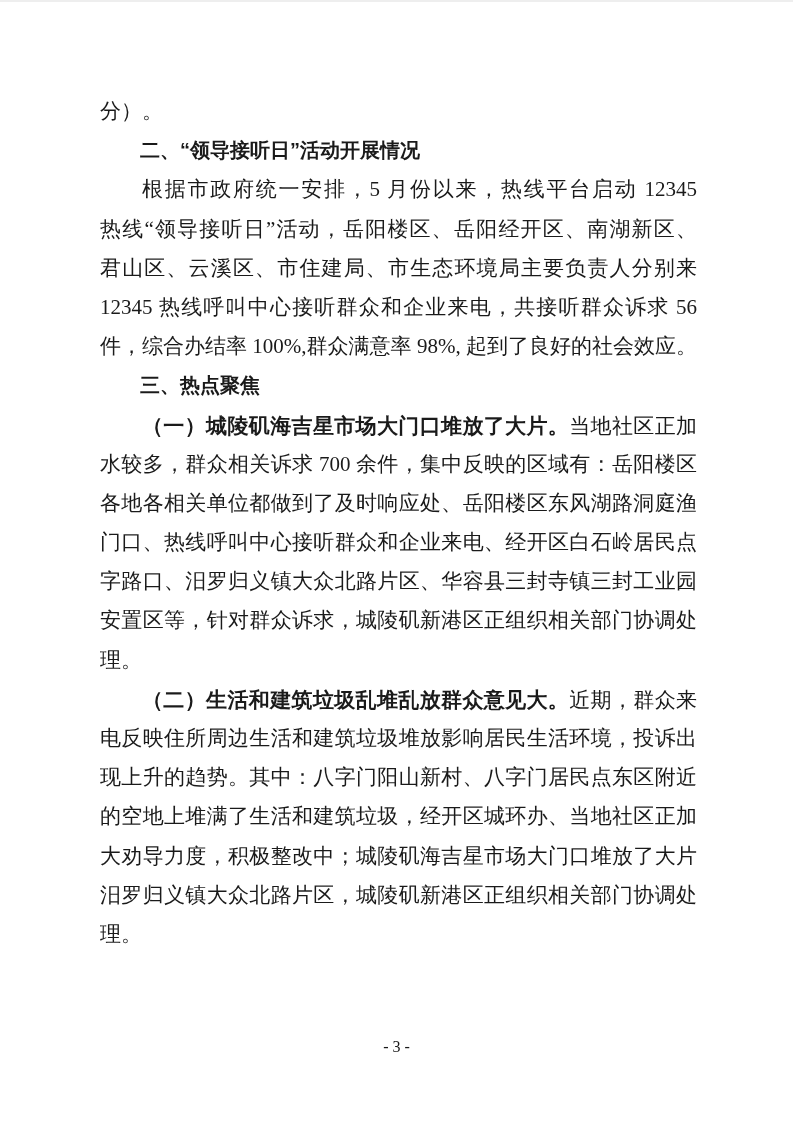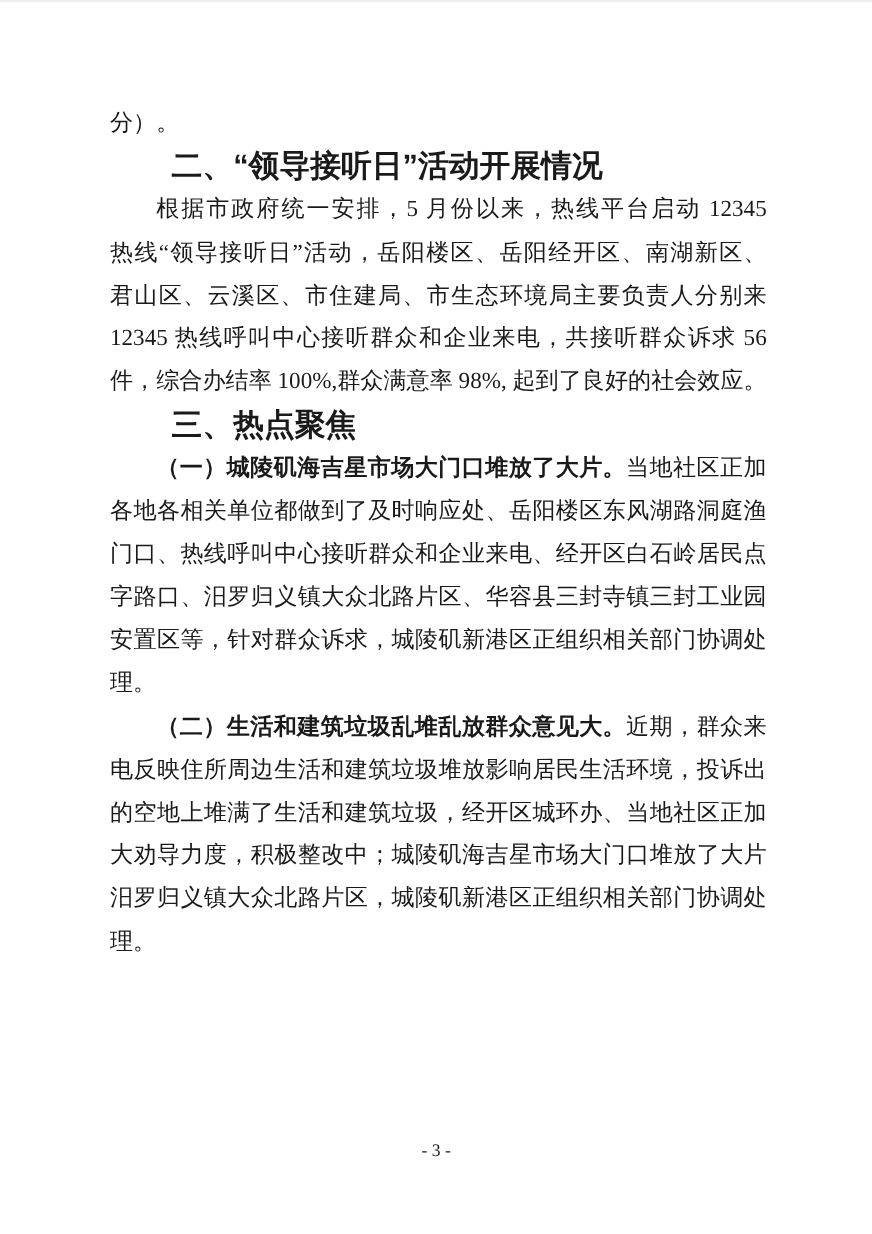--- a/index.html
+++ b/index.html
@@ -41,21 +41,21 @@
     overflow: hidden;
     white-space: normal;
   }
   .line.fill {
     text-align-last: justify;
   }
   .line.indent {
     text-indent: 2em;
   }
   .block.heading .line {
-    font-size: 28px;
+    font-size: 20px;
     font-family: "Liberation Sans", "DejaVu Sans", sans-serif;
     font-weight: 700;
     text-align: left;
   }
   span.seg-bold {
     font-family: "Liberation Sans", "DejaVu Sans", sans-serif;
     font-weight: 700;
   }
   span.seg-regular {
     font-weight: 400;
@@ -89,29 +89,31 @@
       <div class="line fill"><span class="seg-regular">热线“领导接听日”活动，岳阳楼区、岳阳经开区、南湖新区、</span></div>
       <div class="line fill"><span class="seg-regular">君山区、云溪区、市住建局、市生态环境局主要负责人分别来</span></div>
       <div class="line fill"><span class="seg-regular">12345 热线呼叫中心接听群众和企业来电，共接听群众诉求 56</span></div>
       <div class="line fill"><span class="seg-regular">件，综合办结率 100%,群众满意率 98%, 起到了良好的社会效应。</span></div>
     </div>
     <div class="block heading">
       <div class="line indent"><span class="seg-bold">三、热点聚焦</span></div>
     </div>
     <div class="block body">
       <div class="line fill indent"><span class="seg-bold">（一）城陵矶海吉星市场大门口堆放了大片。</span><span class="seg-regular">当地社区正加</span></div>
+      <div class="line fill"><span class="seg-regular">水较多，群众相关诉求 700 余件，集中反映的区域有：岳阳楼区</span></div>
       <div class="line fill"><span class="seg-regular">各地各相关单位都做到了及时响应处、岳阳楼区东风湖路洞庭渔都</span></div>
       <div class="line fill"><span class="seg-regular">门口、热线呼叫中心接听群众和企业来电、经开区白石岭居民点十</span></div>
       <div class="line fill"><span class="seg-regular">字路口、汨罗归义镇大众北路片区、华容县三封寺镇三封工业园</span></div>
       <div class="line fill"><span class="seg-regular">安置区等，针对群众诉求，城陵矶新港区正组织相关部门协调处</span></div>
       <div class="line"><span class="seg-regular">理。</span></div>
     </div>
     <div class="block body">
       <div class="line fill indent"><span class="seg-bold">（二）生活和建筑垃圾乱堆乱放群众意见大。</span><span class="seg-regular">近期，群众来</span></div>
       <div class="line fill"><span class="seg-regular">电反映住所周边生活和建筑垃圾堆放影响居民生活环境，投诉出</span></div>
+      <div class="line fill"><span class="seg-regular">现上升的趋势。其中：八字门阳山新村、八字门居民点东区附近</span></div>
       <div class="line fill"><span class="seg-regular">的空地上堆满了生活和建筑垃圾，经开区城环办、当地社区正加</span></div>
       <div class="line fill"><span class="seg-regular">大劝导力度，积极整改中；城陵矶海吉星市场大门口堆放了大片</span></div>
       <div class="line fill"><span class="seg-regular">汨罗归义镇大众北路片区，城陵矶新港区正组织相关部门协调处</span></div>
       <div class="line"><span class="seg-regular">理。</span></div>
     </div>
   </div>
 
 <div class="footer">- 3 -</div>
 
 </body></html>

